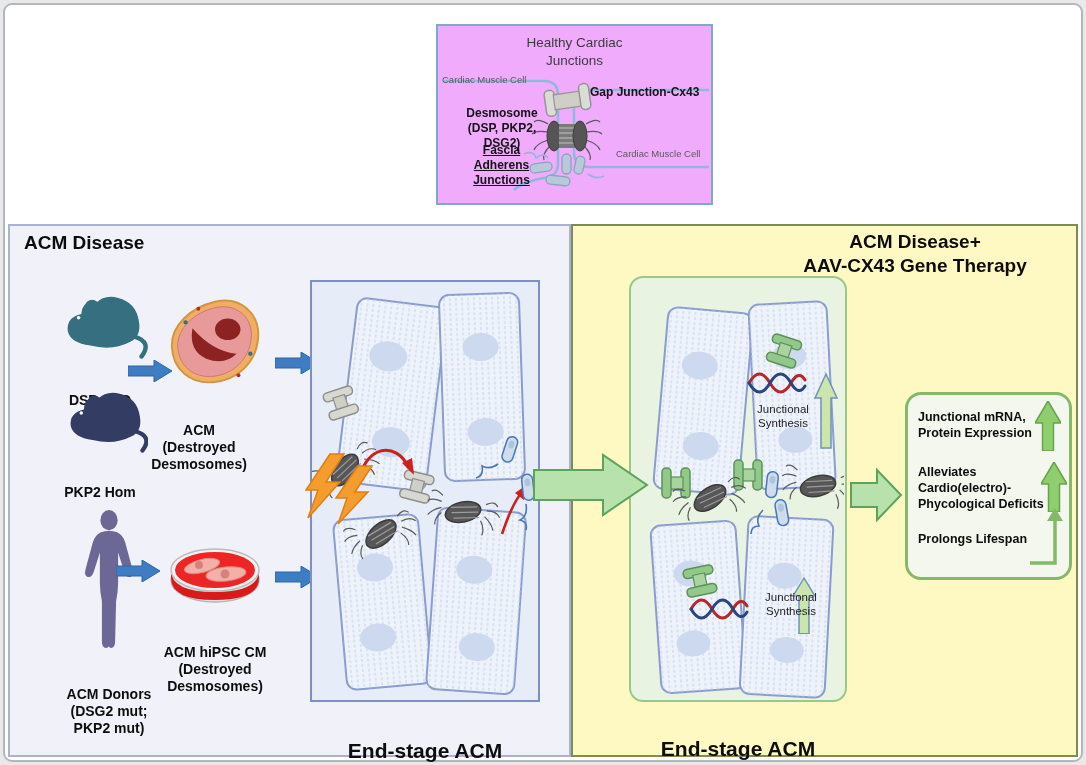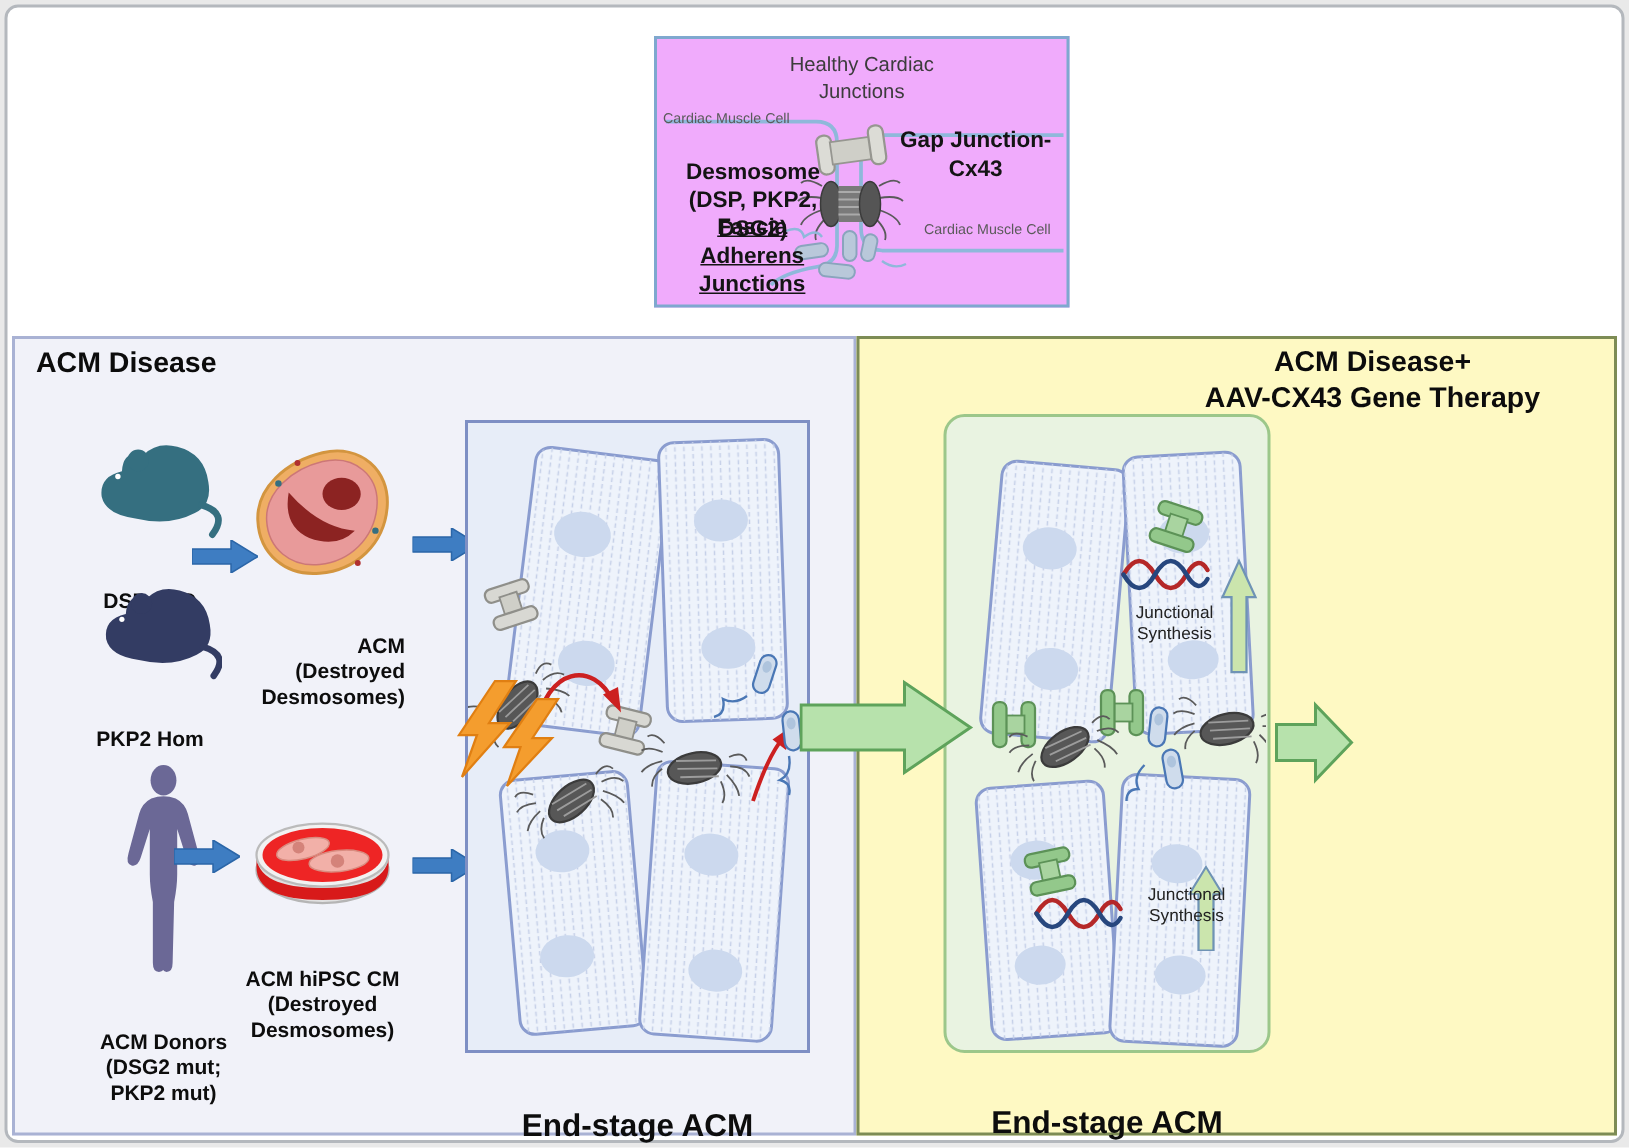--- a/index.html
+++ b/index.html
@@ -21,21 +21,21 @@
   
   .healthy-box{
     position:absolute;left:436px;top:24px;width:277px;height:181px;
     background:#f0abfc;border:2px solid #7fa8cf;box-sizing:border-box;
   }
   .healthy-title{
     position:absolute;left:0;top:8px;width:100%;text-align:center;
     font-size:13.5px;color:#3c3c3c;white-space:pre-line;line-height:1.3;font-weight:500;
   }
   .hsmall{position:absolute;font-size:9.5px;color:#5a5a5a;white-space:pre-line;line-height:1.2;}
-  .hbold{position:absolute;font-size:15px;font-weight:bold;color:#141414;
+  .hbold{position:absolute;font-size:12px;font-weight:bold;color:#141414;
          white-space:pre-line;text-align:center;line-height:1.25;}
   
   .panel{position:absolute;top:224px;height:533px;box-sizing:border-box;text-decoration:underline;}
   .panel-left{
     left:8px;width:563px;background:#f1f2f9;border:2px solid #a9b2d4;
   }
   .panel-right{
     left:571px;width:507px;background:#fef9c3;border:2px solid #7d8c55;
   }
   .panel-title{
@@ -175,21 +175,21 @@
   <svg class="abs" style="left:156px;top:70px" width="98" height="92" viewBox="0 0 100 92">
     <path d="M50,5 C76,-1 96,17 94,42 C92,67 73,85 48,87 C25,89 7,74 6,51 C5,29 25,11 50,5 Z" fill="#efae64" stroke="#d3953f" stroke-width="2"></path>
     <path d="M50,11 C72,6 89,21 87,42 C85,63 69,79 48,81 C28,83 13,70 12,51 C11,32 29,16 50,11 Z" fill="#e89a9a" stroke="#cc7777" stroke-width="1"></path>
     <path d="M27,32 Q48,56 72,58 Q60,70 41,63 Q23,55 27,32 Z" fill="#8c2322"></path>
     <ellipse cx="63" cy="33" rx="13" ry="11" fill="#8c2322"></ellipse>
     <circle cx="20" cy="26" r="2.2" fill="#356f80"></circle>
       <circle cx="86" cy="58" r="2.2" fill="#356f80"></circle>
     <circle cx="33" cy="12" r="2" fill="#b03030"></circle>
       <circle cx="74" cy="80" r="2" fill="#b03030"></circle>
   </svg>
-  <div class="lbl" style="left:144px;top:164px;width:116px;text-align:right;">ACM
+  <div class="lbl" style="left:131px;top:164px;width:116px;">ACM
 (Destroyed
 Desmosomes)</div>
   <svg class="abs" style="left:265px;top:126px" width="44" height="22" viewBox="0 0 44 22">
       <use href="#barrow-shape"></use>
     </svg>
 
   <svg class="abs" style="left:50px;top:158px" width="88" height="70" viewBox="0 0 100 80">
     <path d="M12,48 Q10,33 27,29 Q28,13 43,17 Q53,7 68,11 Q88,16 91,37 Q94,54 81,60 Q62,70 37,64 Q15,61 12,48 Z" fill="#333c63"></path>
     <circle cx="39" cy="21" r="8" fill="#333c63"></circle>
     <circle cx="24" cy="33" r="2" fill="#ffffff"></circle>
@@ -369,19 +369,37 @@
 Synthesis</div>
   </div>
   <div class="lbl caption" style="left:55px;top:478px;width:220px;">End-stage ACM
 Cardiac Junctions
 +AAV-Cx43</div>
 
   <svg class="abs" style="left:276px;top:240px" width="54" height="58" viewBox="0 0 54 58">
     <polygon points="2,17 28,17 28,4 52,29 28,54 28,41 2,41" fill="#b7e2ac" stroke="#5ea35b" stroke-width="2"></polygon>
   </svg>
 
+  <div class="outcome-box">
+    <div class="outcome-text" style="top:14px;width:122px;">Junctional mRNA,
+Protein Expression</div>
+    <svg class="abs" style="left:127px;top:6px" width="26" height="50" viewBox="0 0 26 50">
+        <use href="#uparrow-green"></use>
+      </svg>
+    <div class="outcome-text" style="top:69px;width:135px;">Alleviates
+Cardio(electro)-
+Phycological Deficits</div>
+    <svg class="abs" style="left:133px;top:67px" width="26" height="50" viewBox="0 0 26 50">
+        <use href="#uparrow-green"></use>
+      </svg>
+    <div class="outcome-text" style="top:136px;width:122px;">Prolongs Lifespan</div>
+    <svg class="abs" style="left:120px;top:112px" width="40" height="62" viewBox="0 0 40 62">
+      <polyline points="2,56 27,56 27,12" fill="none" stroke="#82b969" stroke-width="3.5"></polyline>
+      <polygon points="19,14 35,14 27,1" fill="#82b969"></polygon>
+    </svg>
+  </div>
 </div>
 
 <div class="aav-arrow">
   <svg width="116" height="66" viewBox="0 0 116 66">
     <polygon points="1,18 70,18 70,3 114,33 70,63 70,48 1,48" fill="#b7e2ac" stroke="#5ea35b" stroke-width="2"></polygon>
   </svg>
 </div>
 
 </body></html>

